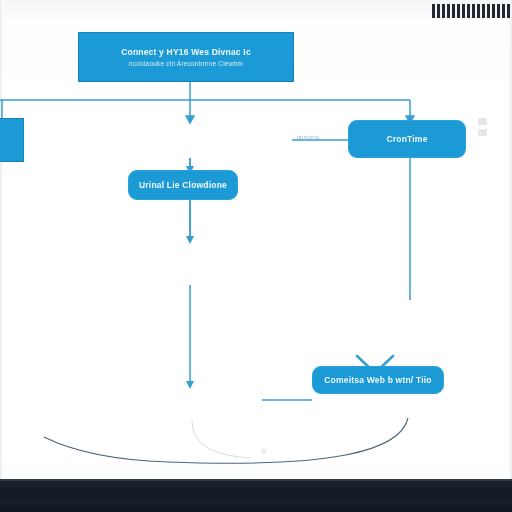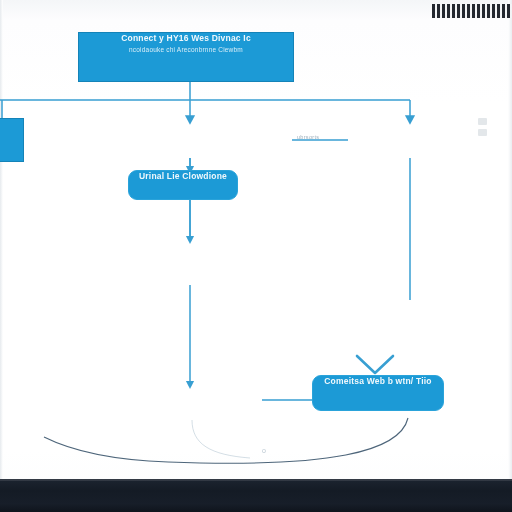--- a/index.html
+++ b/index.html
@@ -36,21 +36,21 @@
   }
 
   svg.wires{position:absolute;left:0;top:0;width:512px;height:512px;}
 
   
   .node{
     position:absolute;
     background:#1c9ad6;
     color:#ffffff;
     display:flex;flex-direction:column;
-    align-items:center;
+    align-items:center;justify-content:center;
     text-align:center;
     letter-spacing:.2px;
     box-sizing:border-box;
     filter:blur(.45px);
   }
   .node .t1{font-size:8.5px;font-weight:bold;line-height:11px;opacity:.93;}
   .node .t2{font-size:6.5px;line-height:9px;opacity:.82;margin-top:1px;}
   .sq{border:1px solid #1483b8;}
   .rd{border-radius:9px;border:1px solid #2aa3da;}
 
@@ -128,25 +128,28 @@
   <div class="node sq" style="left:78px;top:32px;width:216px;height:50px;">
     <span class="t1">Connect y HY16 Wes Divnac Ic</span>
     <span class="t2">ncoidaouke chi Areconbrnne Ciewbm</span>
   </div>
 
   <div class="node sq" style="left:-16px;top:118px;width:40px;height:44px;">
     <span class="t1"></span>
   </div>
 
 
+  <div class="node rd" style="left:348px;top:120px;width:118px;height:38px;">
+    <span class="t1">CronTime</span>
+  </div>
 
   <div class="node rd" style="left:128px;top:170px;width:110px;height:30px;">
     <span class="t1">Urinal Lie Clowdione</span>
   </div>
 
 
 
-  <div class="node rd" style="left:312px;top:375px;width:132px;height:36px;">
+  <div class="node rd" style="left:312px;top:366px;width:132px;height:28px;">
     <span class="t1">Comeitsa Web b wtn/ Tiio</span>
   </div>
 
   <div class="bezel-bottom"></div>
 </div>
 
 </body></html>

